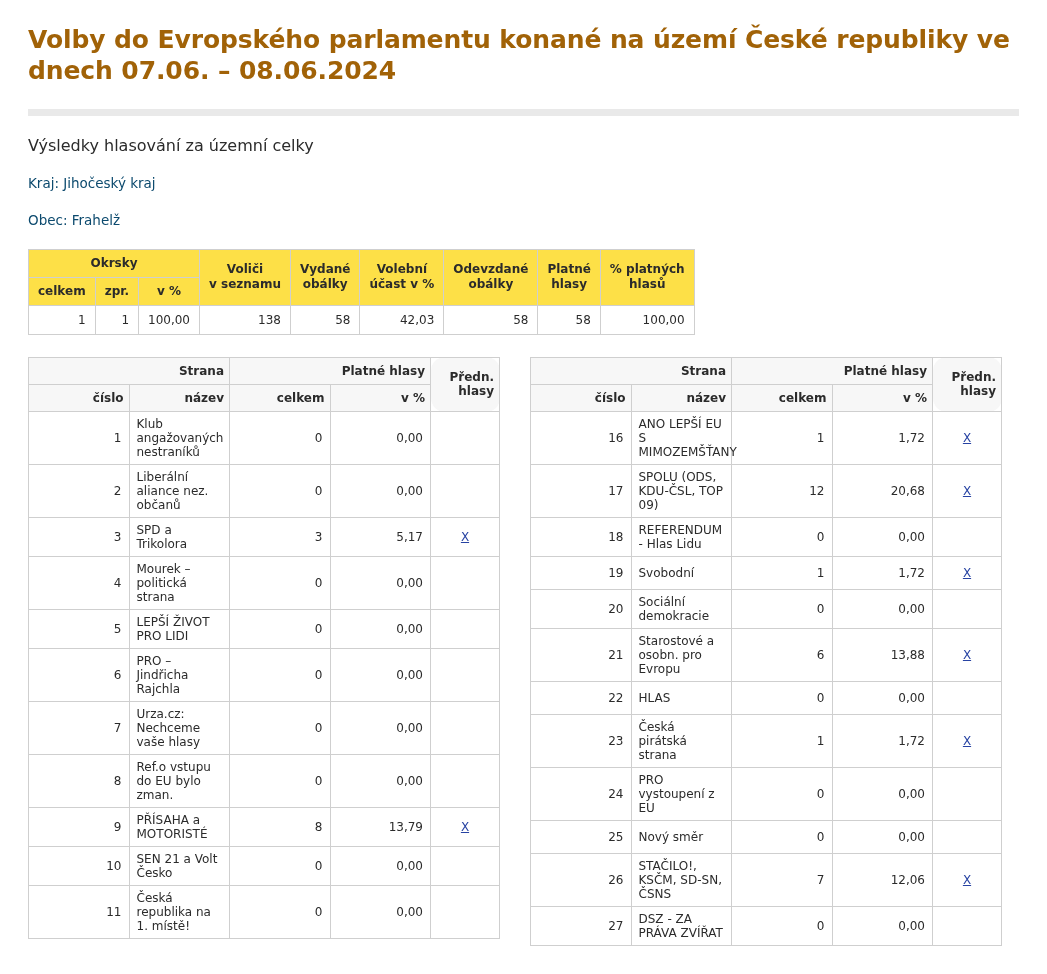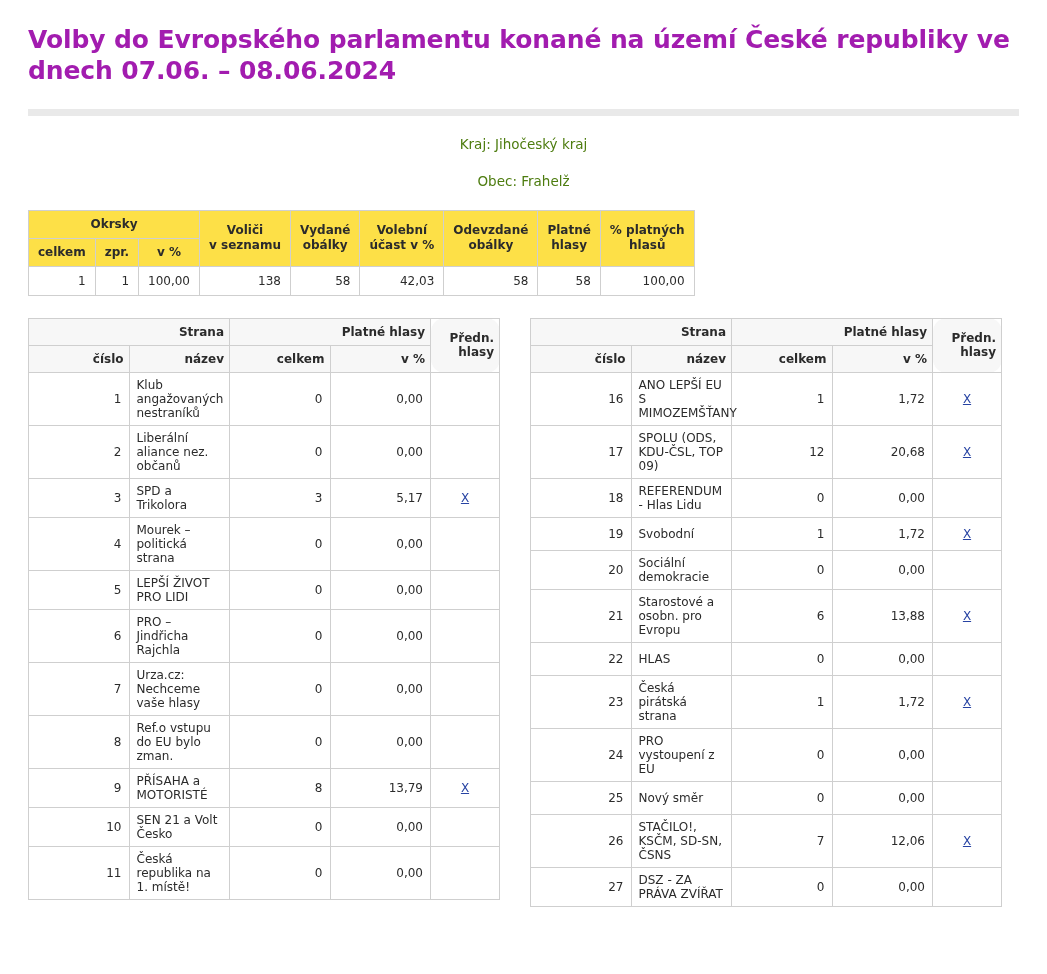--- a/index.html
+++ b/index.html
@@ -13,43 +13,42 @@
     font-family: "DejaVu Sans", "Liberation Sans", sans-serif;
     color: #2b2b2b;
     font-size: 13px;
   }
   .page {
     padding: 18px 28px 0 28px;
     box-sizing: border-box;
     width: 1047px;
   }
   h1.main-title {
-    color: #a21caf;
+    color: #a16207;
     font-size: 25px;
     font-weight: bold;
     line-height: 1.25;
     margin: 6px 0 0 0;
     letter-spacing: -0.1px;
   }
   .title-rule {
     height: 7px;
     background: #e9e9e9;
     margin: 22px 0 20px 0;
   }
   h2.sub-title {
     font-size: 16px;
     font-weight: normal;
     color: #2b2b2b;
     margin: 0 0 20px 0;
   }
   .meta-line {
     font-size: 13.5px;
     margin: 0 0 21px 0;
-    color: #4d7c0f;
-    text-align: center;
+    color: #0c4a6e;
   }
   table {
     border-collapse: collapse;
     background: #fff;
   }
   th, td {
     border: 1px solid #cfcfcf;
     font-size: 12px;
     font-weight: normal;
     padding: 5px 7px;
@@ -107,20 +106,21 @@
   }
 </style>
 </head>
 <body>
 
 <div class="page">
 
   <h1 class="main-title">Volby do Evropského parlamentu konané na území České republiky ve dnech 07.06. – 08.06.2024</h1>
   <div class="title-rule"></div>
 
+  <h2 class="sub-title">Výsledky hlasování za územní celky</h2>
 
   <p class="meta-line">Kraj: Jihočeský kraj</p>
   <p class="meta-line">Obec: Frahelž</p>
 
   <table class="summary-table">
     <thead>
       <tr>
         <th colspan="3">Okrsky</th>
         <th rowspan="2">Voliči<br>v seznamu</th>
         <th rowspan="2">Vydané<br>obálky</th>

